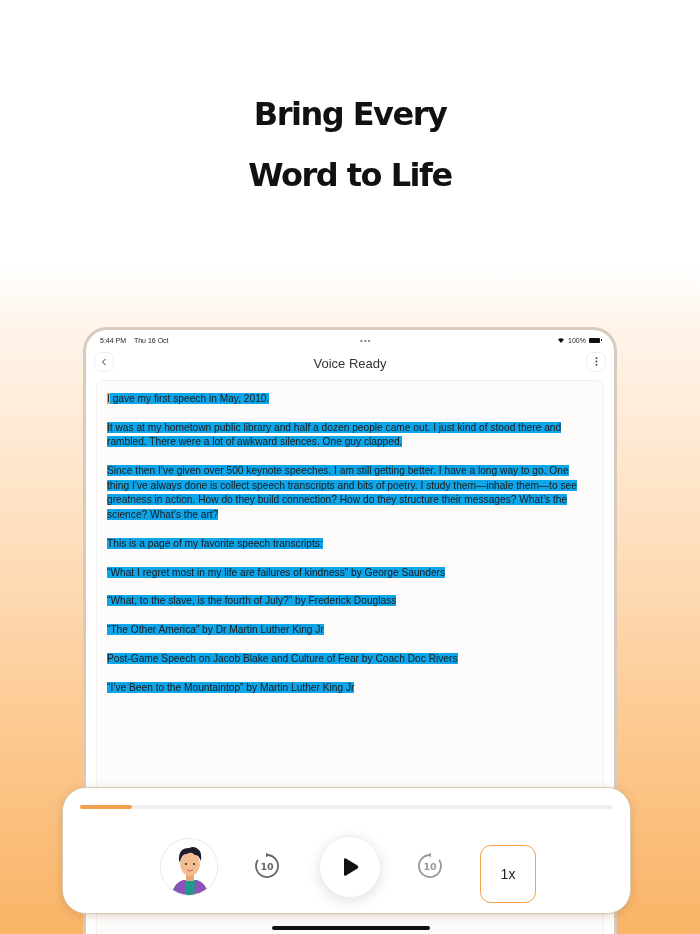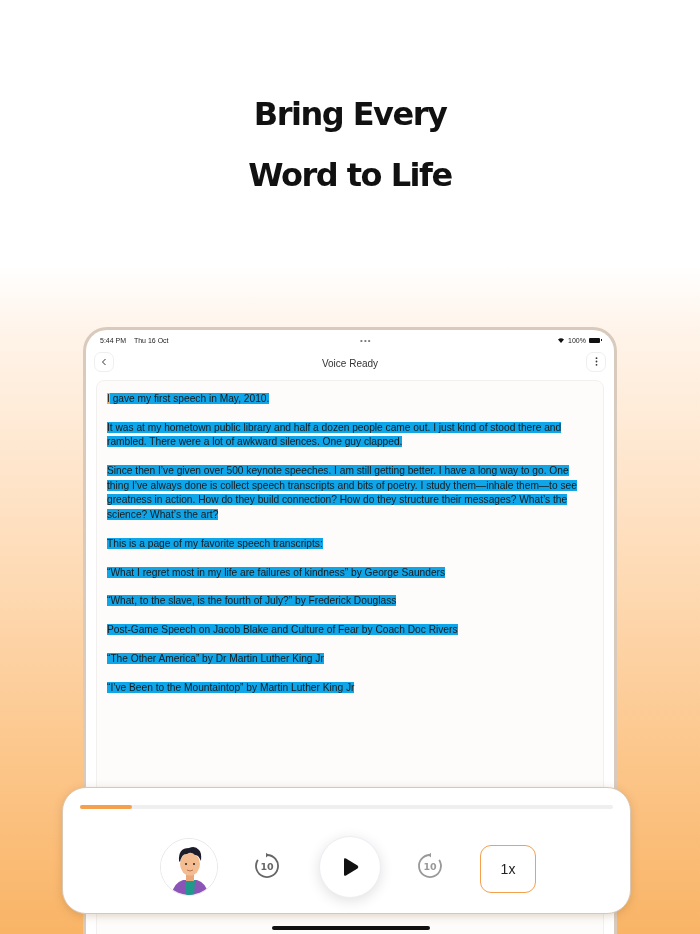--- a/index.html
+++ b/index.html
@@ -35,21 +35,21 @@
     .nav-bar {
       height: 26px; display: flex; align-items: center; justify-content: center; position: relative;
     }
     .nav-btn {
       position: absolute; top: 2px; width: 20px; height: 20px; border: 1px solid #efefef;
       border-radius: 7px; display: flex; align-items: center; justify-content: center;
       font-size: 10px; color: #333; background: #fff;
     }
     .nav-btn.back { left: 8px; }
     .nav-btn.more { right: 8px; font-size: 10px; font-weight: bold; }
-    .nav-title { font-size: 10px; color: #333; }
+    .nav-title { font-size: 13px; color: #333; }
     .doc {
       position: absolute; left: 10px; right: 10px; top: 50px; bottom: 0;
       background: #fdfcfb; border: 1px solid #f2f0ee; border-radius: 8px;
       padding: 11px 10px;
     }
     .para {
       font-size: 10.2px; line-height: 14.5px; color: #1a1a1a; margin-bottom: 14.4px;
     }
     .para .hl { background: #0ea5e9; box-decoration-break: clone; -webkit-box-decoration-break: clone; }
     .cursor-word { background: #f7a94a; }
@@ -73,21 +73,21 @@
       position: absolute; top: 16px; width: 28px; height: 28px;
     }
     .skip.back { left: 190px; }
     .skip.fwd { left: 353px; }
     .play-btn {
       position: absolute; left: 256px; top: 0; width: 62px; height: 62px; border-radius: 50%;
       background: #fff; box-shadow: 0 3px 14px rgba(0,0,0,0.12); border: 1px solid #eceef3;
       display: flex; align-items: center; justify-content: center;
     }
     .speed-btn {
-      position: absolute; left: 417px; top: 9px; width: 56px; height: 48px; border-radius: 11px;
+      position: absolute; left: 417px; top: 9px; width: 56px; height: 58px; border-radius: 11px;
       border: 1.5px solid #f5a04d; display: flex; align-items: center; justify-content: center;
       font-size: 14px; color: #222; background: #fff;
     }
     .home-indicator {
       position: absolute; left: 272px; top: 926px; width: 158px; height: 4px; border-radius: 2px; background: #111;
     }
   </style>
 </head>
 <body>
 
@@ -135,22 +135,22 @@
       </div>
     </div>
 
     <div class="doc">
       <p class="para"><span class="hl"><span class="cursor-word">I</span><span> gave my first speech in May, 2010.</span></span></p>
       <p class="para"><span class="hl">It was at my hometown public library and half a dozen people came out. I just kind of stood there and rambled. There were a lot of awkward silences. One guy clapped.</span></p>
       <p class="para"><span class="hl">Since then I’ve given over 500 keynote speeches. I am still getting better. I have a long way to go. One thing I’ve always done is collect speech transcripts and bits of poetry. I study them—inhale them—to see greatness in action. How do they build connection? How do they structure their messages? What’s the science? What’s the art?</span></p>
       <p class="para"><span class="hl">This is a page of my favorite speech transcripts:</span></p>
       <p class="para"><span class="hl">“What I regret most in my life are failures of kindness” by George Saunders</span></p>
       <p class="para"><span class="hl">“What, to the slave, is the fourth of July?” by Frederick Douglass</span></p>
+      <p class="para"><span class="hl">“The Other America” by Dr Martin Luther King Jr</span></p>
       <p class="para"><span class="hl">Post-Game Speech on Jacob Blake and Culture of Fear by Coach Doc Rivers</span></p>
-      <p class="para"><span class="hl">“The Other America” by Dr Martin Luther King Jr</span></p>
       <p class="para"><span class="hl">“I’ve Been to the Mountaintop” by Martin Luther King Jr</span></p>
     </div>
   </div>
 </div>
 
 <div class="player">
   <div class="progress-track">
     <div class="progress-fill" style="width: 9.7%;"></div>
   </div>
   <div class="controls">

